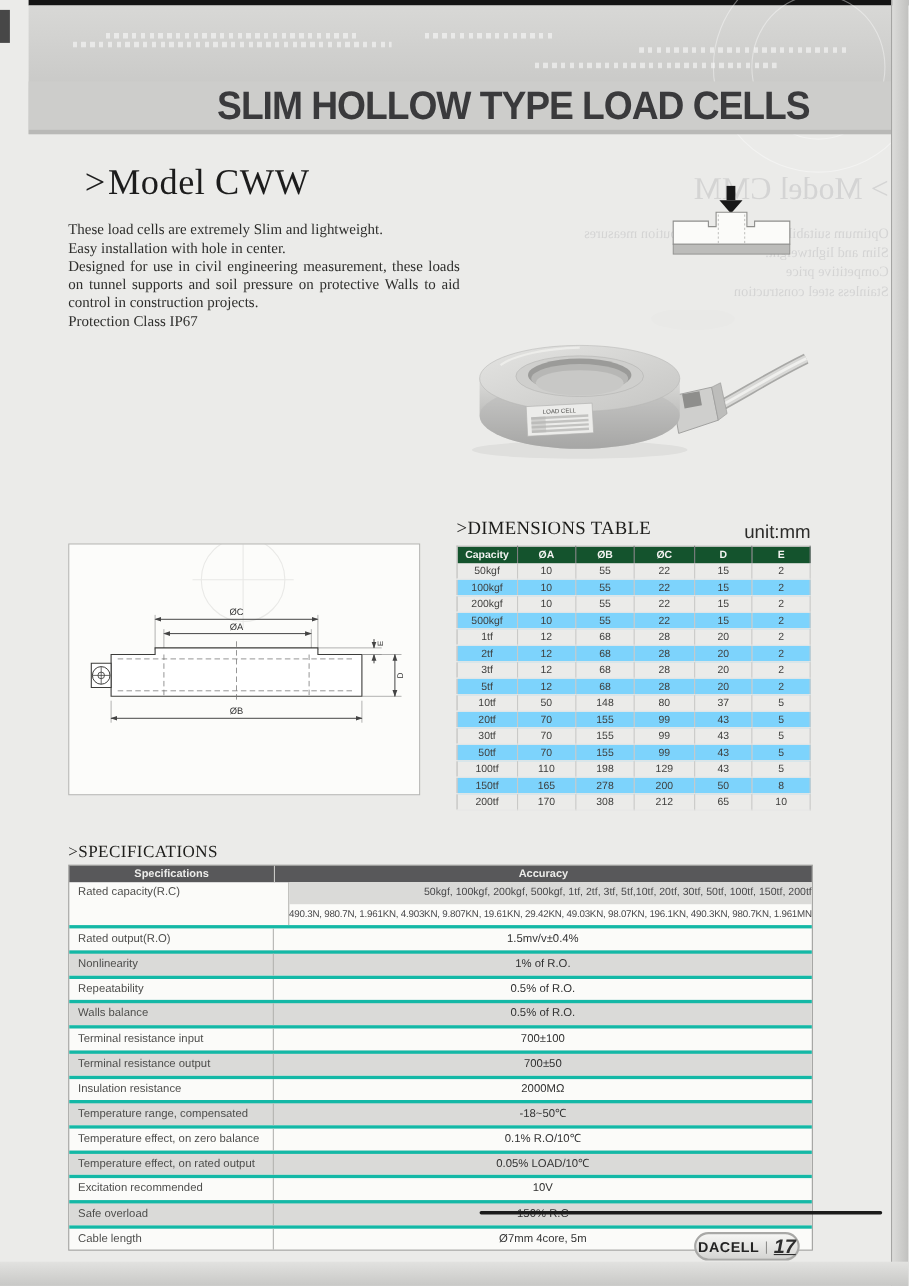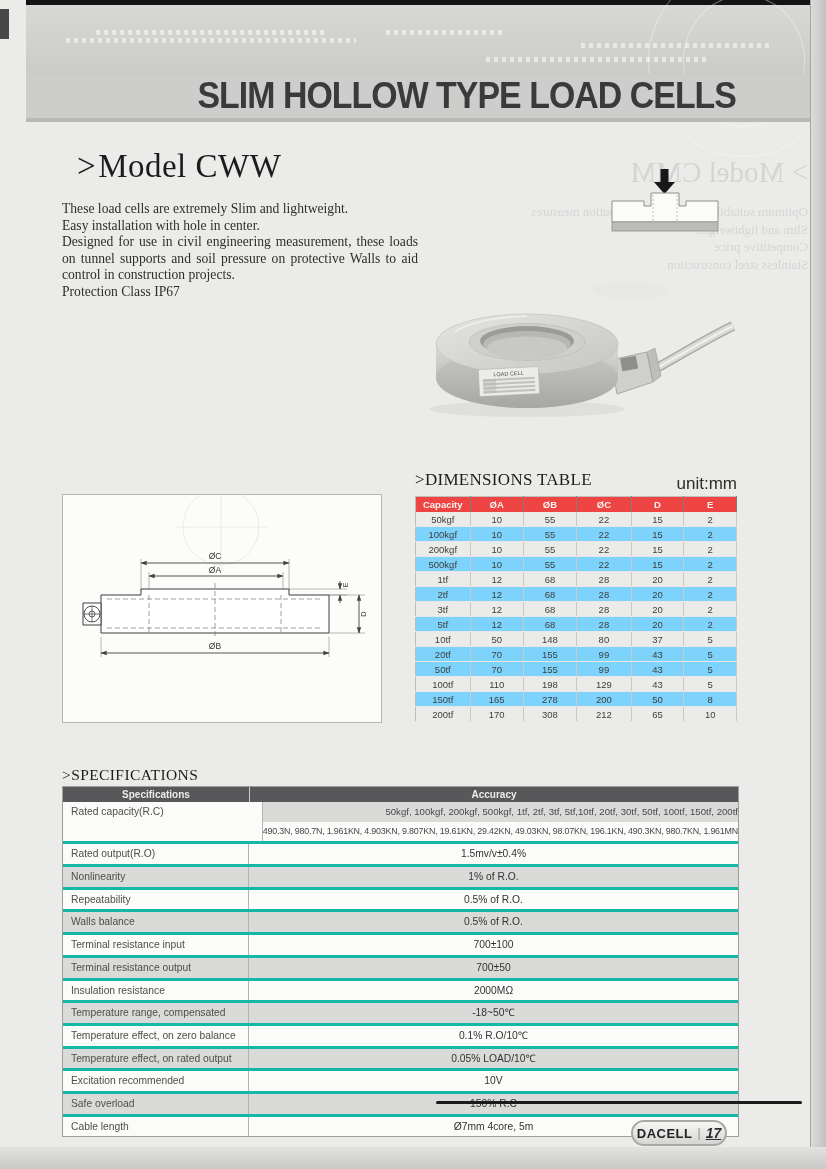--- a/index.html
+++ b/index.html
@@ -40,21 +40,21 @@
   .photo{position:absolute;left:415px;top:282px;width:320px;height:190px;}
   
   .drawing-box{position:absolute;left:62px;top:494px;width:318px;height:227px;background:#fcfcfa;
                border:1px solid #b6b6b4;}
   
   .dim-headrow{position:absolute;left:415px;top:470px;width:322px;height:22px;}
   .dim-heading{font-family:"Liberation Serif",serif;font-size:17px;color:#1d1d1b;letter-spacing:.3px;}
   .dim-unit{position:absolute;right:0;top:4px;font-size:17px;color:#2c2c2a;}
   .dim-table{position:absolute;left:415px;top:496px;width:322px;border-collapse:collapse;
              table-layout:fixed;border:1px solid #bdbdbb;}
-  .dim-table th{height:15px;background:#ef4444;color:#f3f3f1;font-size:9.5px;font-weight:bold;
+  .dim-table th{height:15px;background:#14532d;color:#f3f3f1;font-size:9.5px;font-weight:bold;
                 border-right:1px solid #7e7e80;padding:0;}
   .dim-table td{height:14px;font-size:9.5px;color:#3e3e3c;text-align:center;padding:0;
                 border-right:1px solid #c9c9c7;border-bottom:1px solid #e7e7e5;line-height:13px;}
   .dim-table tr.shaded td{background:#7dd3fc;}
   
   .spec-heading-wrap{position:absolute;left:62px;top:766px;}
   .spec-heading{font-family:"Liberation Serif",serif;font-size:15.5px;color:#1d1d1b;letter-spacing:.4px;}
   .spec-table{position:absolute;left:62px;top:786px;width:675px;border:1px solid #9e9e9c;background:#fbfbf9;}
   .spec-head{display:flex;height:15px;background:#58585a;color:#ececea;font-size:10px;font-weight:bold;}
   .spec-head .c1{width:186px;text-align:center;line-height:15px;border-right:1px solid #c9c9c7;}
@@ -71,21 +71,21 @@
   .spec-row .val{flex:1;text-align:center;font-size:10.3px;color:#44444
 6;line-height:19.7px;}
   .shaded-bg{background:#dadad8;}
   
   .footer-line{position:absolute;left:436px;top:1101px;width:366px;height:3px;background:#1b1b1b;border-radius:2px;}
   .footer-pill{position:absolute;left:631px;top:1120px;width:96px;height:26px;border-radius:13px;
                border:2px solid #a8a8a6;background:linear-gradient(#f6f6f4,#d5d5d3);
                display:flex;align-items:center;justify-content:center;gap:5px;box-sizing:border-box;}
   .brand{font-size:13px;font-weight:bold;letter-spacing:.5px;color:#232323;}
   .pill-divider{color:#8e8e8c;font-size:12px;}
-  .page-num{font-size:14px;font-weight:bold;color:#2e2e2e;font-style:italic;text-decoration:underline;}
+  .page-num{font-size:18px;font-weight:bold;color:#2e2e2e;font-style:italic;text-decoration:underline;}
   svg text{font-family:"Liberation Sans",sans-serif;}
 </style>
 </head>
 <body>
 
 <div class="page">
 
   <div class="top-strip"></div>
   <div class="corner-mark"></div>
 
@@ -338,20 +338,28 @@
           <td>5</td>
         </tr>
         <tr class="shaded">
           <td>20tf</td>
           <td>70</td>
           <td>155</td>
           <td>99</td>
           <td>43</td>
           <td>5</td>
         </tr>
+        <tr>
+          <td>30tf</td>
+          <td>70</td>
+          <td>155</td>
+          <td>99</td>
+          <td>43</td>
+          <td>5</td>
+        </tr>
         <tr class="shaded">
           <td>50tf</td>
           <td>70</td>
           <td>155</td>
           <td>99</td>
           <td>43</td>
           <td>5</td>
         </tr>
         <tr>
           <td>100tf</td>

